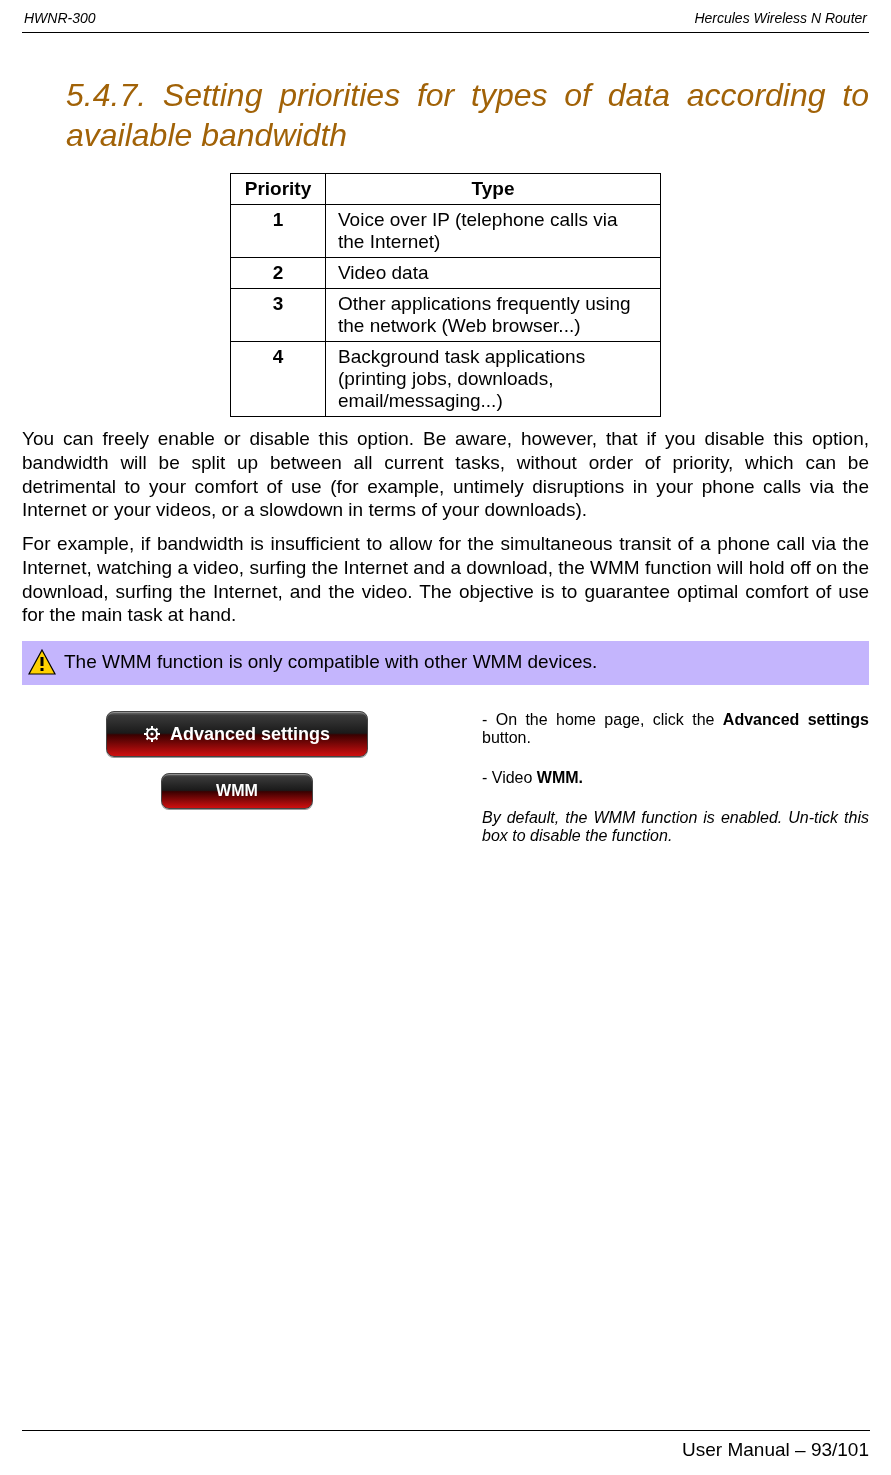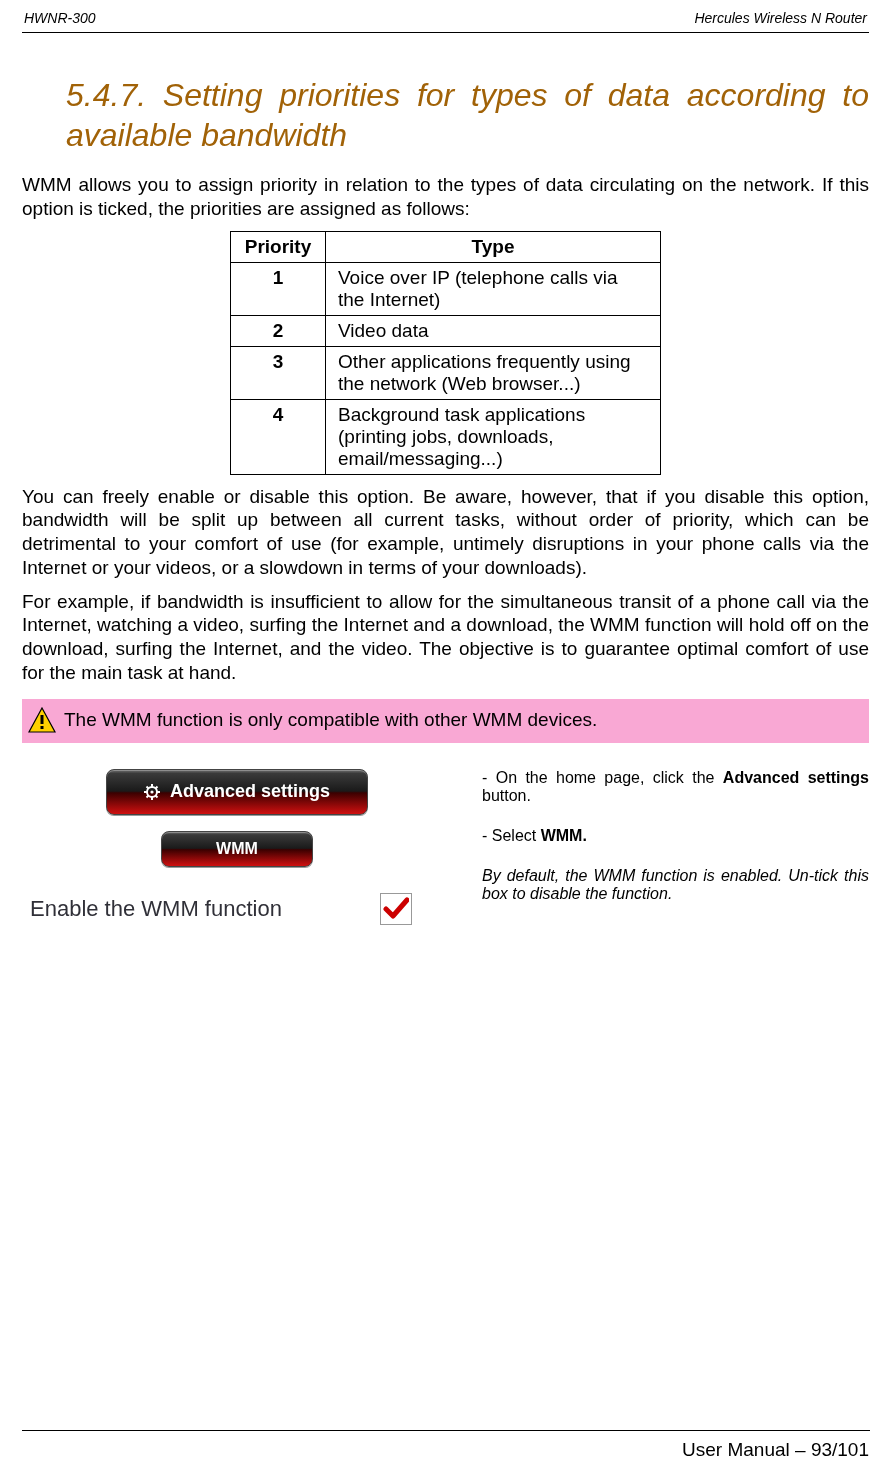--- a/index.html
+++ b/index.html
@@ -45,21 +45,21 @@
   }
   table.priority th, table.priority td {
     border: 1px solid #000;
     padding: 4px 12px;
     vertical-align: top;
   }
   table.priority th { font-weight: bold; text-align: center; }
   table.priority td.p { font-weight: bold; text-align: center; width: 70px; }
   table.priority td.t { width: 310px; }
   .callout {
-    background: #f9a8d4;
+    background: #c4b5fd;
     padding: 8px 6px 10px 6px;
     margin: 14px 0 26px 0;
     display:flex;
     align-items:center;
     gap:8px;
     font-size:19px;
   }
   .warn-icon {
     width: 28px; height: 26px; display:inline-block; position:relative;
   }
@@ -105,21 +105,20 @@
 
 <div class="page">
 
   <div class="header-row">
     <span>HWNR-300</span>
     <span>Hercules Wireless N Router</span>
   </div>
 
   <div class="section-title">5.4.7. Setting priorities for types of data according to available bandwidth</div>
 
-  <p class="body-text">WMM allows you to assign priority in relation to the types of data circulating on the network.  If this option is ticked, the priorities are assigned as follows:</p>
 
   <table class="priority">
     <tbody>
         <tr>
       <th>Priority</th>
       <th>Type</th>
     </tr>
     <tr>
       <td class="p">1</td>
       <td class="t">Voice over IP (telephone calls via the Internet)</td>
@@ -173,36 +172,28 @@
               </g>
             </svg>
         </span>
         <span>Advanced settings</span>
       </div>
 
       <div class="btn-3d small">
         <span>WMM</span>
       </div>
 
-      <div class="enable-row">
-        <span class="lbl">Enable the WMM function</span>
-        <span class="chk">
-          <svg viewBox="0 0 26 26">
-              <polyline points="3,13 10,20 24,4" fill="none" stroke="#c00" stroke-width="5" stroke-linecap="round" stroke-linejoin="round"></polyline>
-            </svg>
-        </span>
-      </div>
     </div>
 
     <div class="steps-right">
       <div class="step-block">
         <span>- On the home page, click the </span><span class="bold">Advanced settings</span><span> button.</span>
       </div>
       <div class="step-block">
-        <span>- Select </span><span class="bold">WMM.</span>
+        <span>- Video </span><span class="bold">WMM.</span>
       </div>
       <div class="step-block ital">By default, the WMM function is enabled.  Un-tick this box to disable the function.</div>
     </div>
   </div>
 
   <div class="footer-line"></div>
   <div class="footer">User Manual – 93/101</div>
 
 </div>
 

